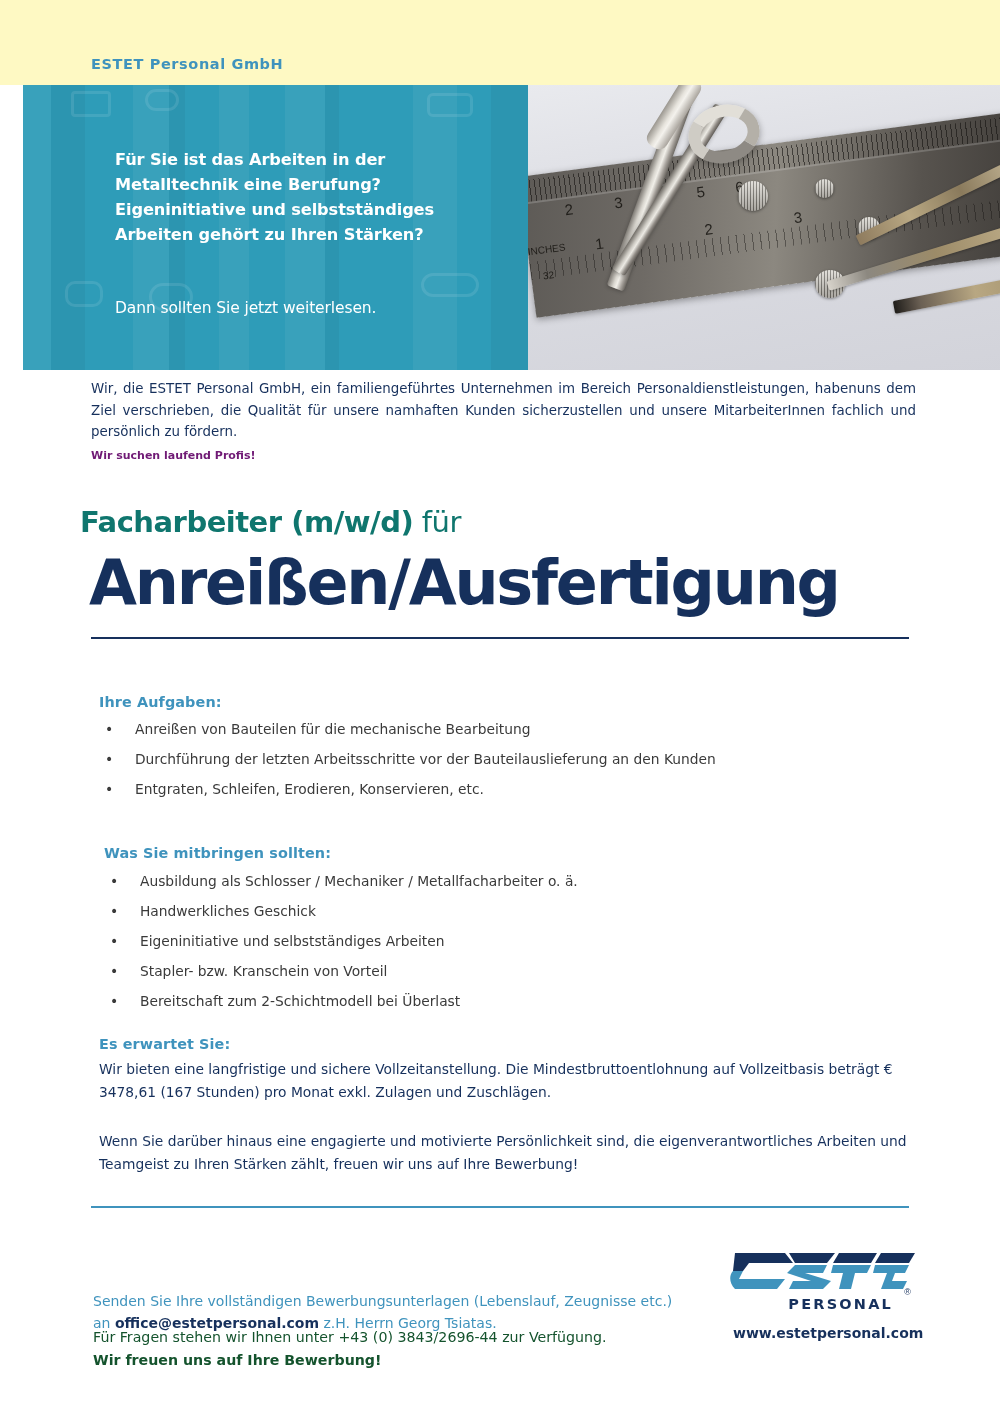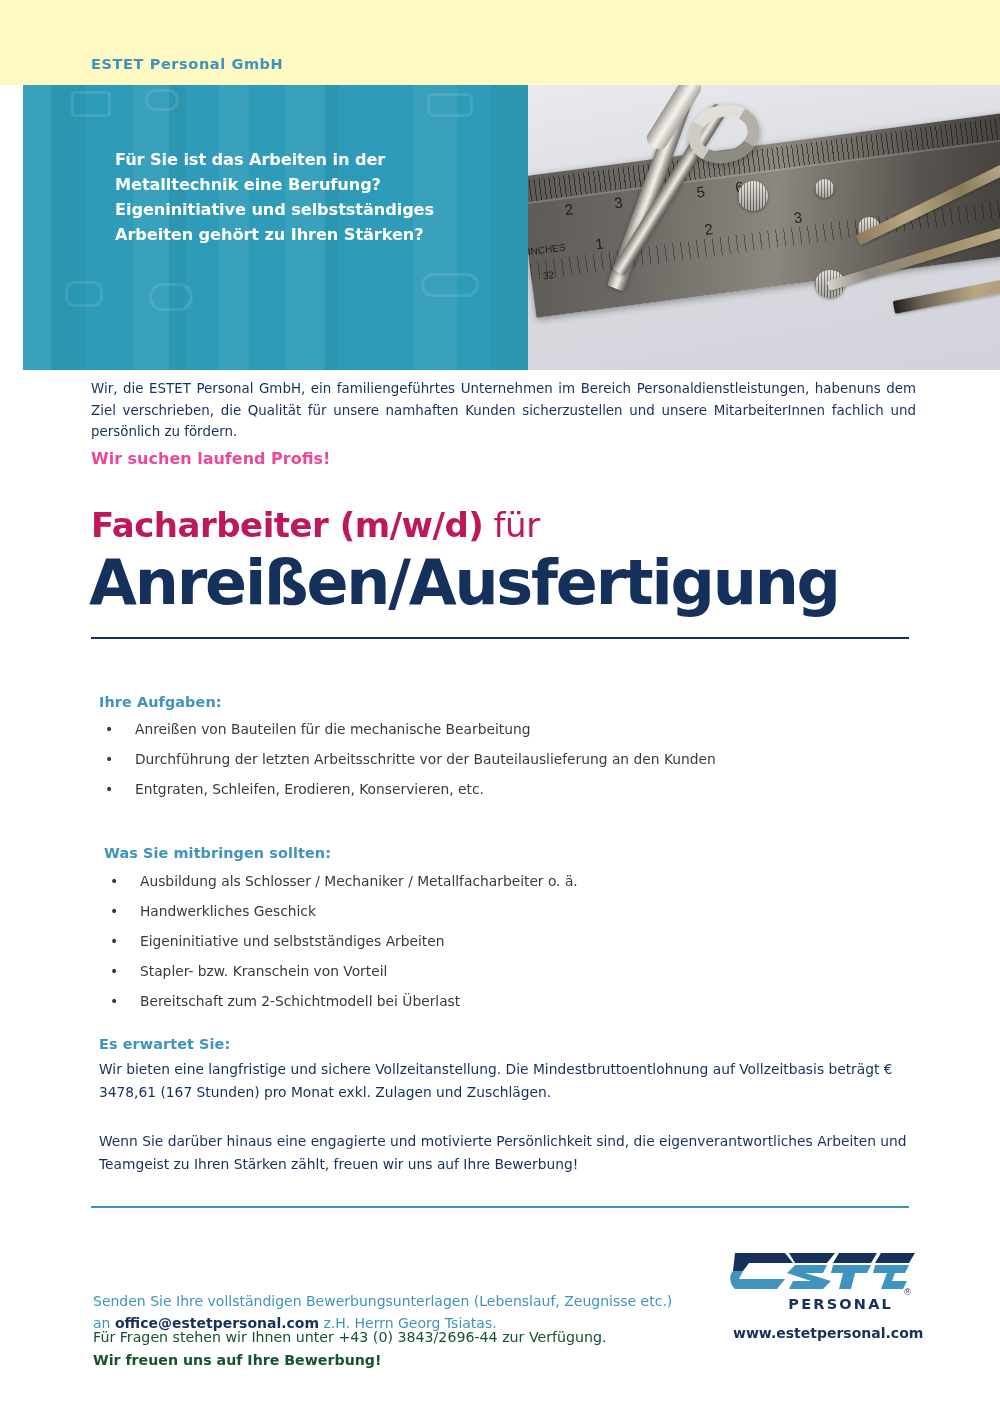--- a/index.html
+++ b/index.html
@@ -223,32 +223,32 @@
     font-size: 13.4px;
     line-height: 21.5px;
     color: #16305c;
     text-align: justify;
   }
   .intro-bold {
     position: absolute;
     left: 91px; top: 449px;
     font-family: "DejaVu Sans", sans-serif;
     font-weight: bold;
-    font-size: 16px;
-    color: #ec4899;
+    font-size: 11px;
+    color: #701a75;
   }
 
   
   .job-pre {
     position: absolute;
-    left: 91px; top: 505px;
-    font-family: "DejaVu Sans", sans-serif;
-    font-weight: bold;
-    font-size: 34px;
-    color: #be185d;
+    left: 80px; top: 505px;
+    font-family: "DejaVu Sans", sans-serif;
+    font-weight: bold;
+    font-size: 29px;
+    color: #0f766e;
     letter-spacing: -0.5px;
   }
   .job-pre .light { font-weight: normal; }
   .job-title {
     position: absolute;
     left: 89px; top: 548px;
     font-family: "DejaVu Sans", sans-serif;
     font-weight: bold;
     font-size: 62px;
     line-height: 70px;
@@ -399,20 +399,21 @@
       <div class="stripe dk" style="left:468px;width:37px;"></div>
 
       <div class="ghost" style="left:48px;top:6px;width:40px;height:26px;"></div>
       <div class="ghost" style="left:122px;top:4px;width:34px;height:22px;border-radius:12px;"></div>
       <div class="ghost" style="left:42px;top:196px;width:38px;height:26px;border-radius:10px;"></div>
       <div class="ghost" style="left:126px;top:198px;width:44px;height:28px;border-radius:14px;"></div>
       <div class="ghost" style="left:398px;top:188px;width:58px;height:24px;border-radius:12px;"></div>
       <div class="ghost" style="left:404px;top:8px;width:46px;height:24px;border-radius:6px;"></div>
 
       <div class="hero-headline">Für Sie ist das Arbeiten in der Metalltechnik eine Berufung? Eigeninitiative und selbstständiges Arbeiten gehört zu Ihren Stärken?</div>
+      <div class="hero-sub">Dann sollten Sie jetzt weiterlesen.</div>
     </div>
 
     <div class="hero-photo">
       <div class="photo-ruler">
         <div class="ruler-ticks"></div>
         <div class="ruler-ticks2"></div>
         <div class="ruler-num" style="left:42px;top:30px;">2</div>
         <div class="ruler-num" style="left:92px;top:30px;">3</div>
         <div class="ruler-num" style="left:133px;top:30px;">4</div>
         <div class="ruler-num" style="left:175px;top:30px;">5</div>

